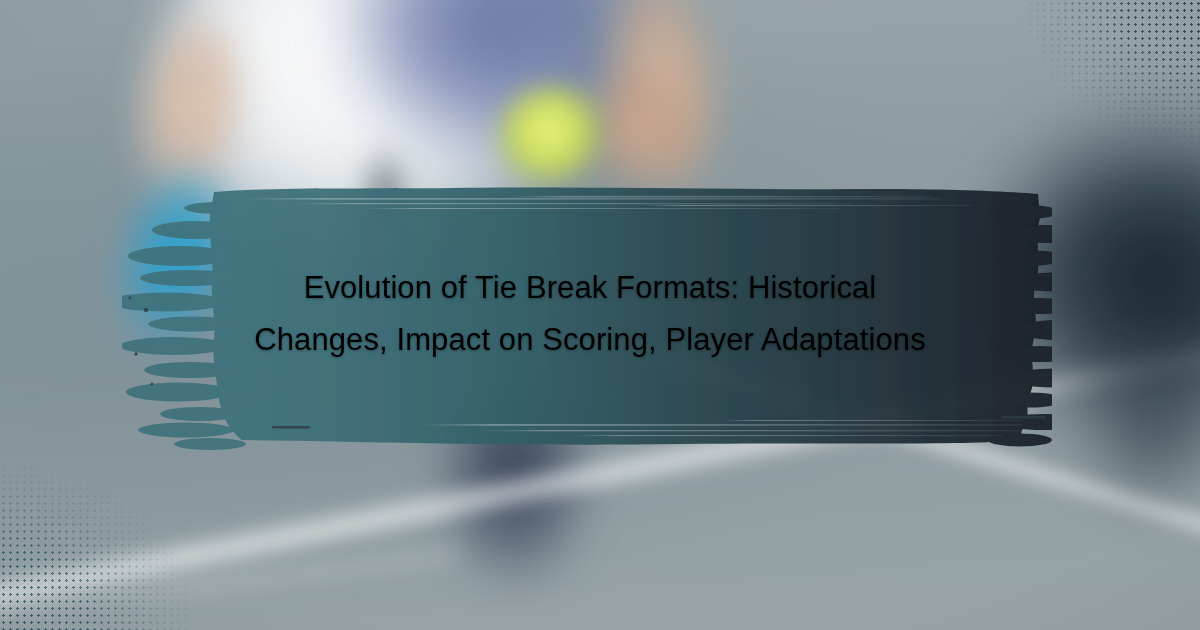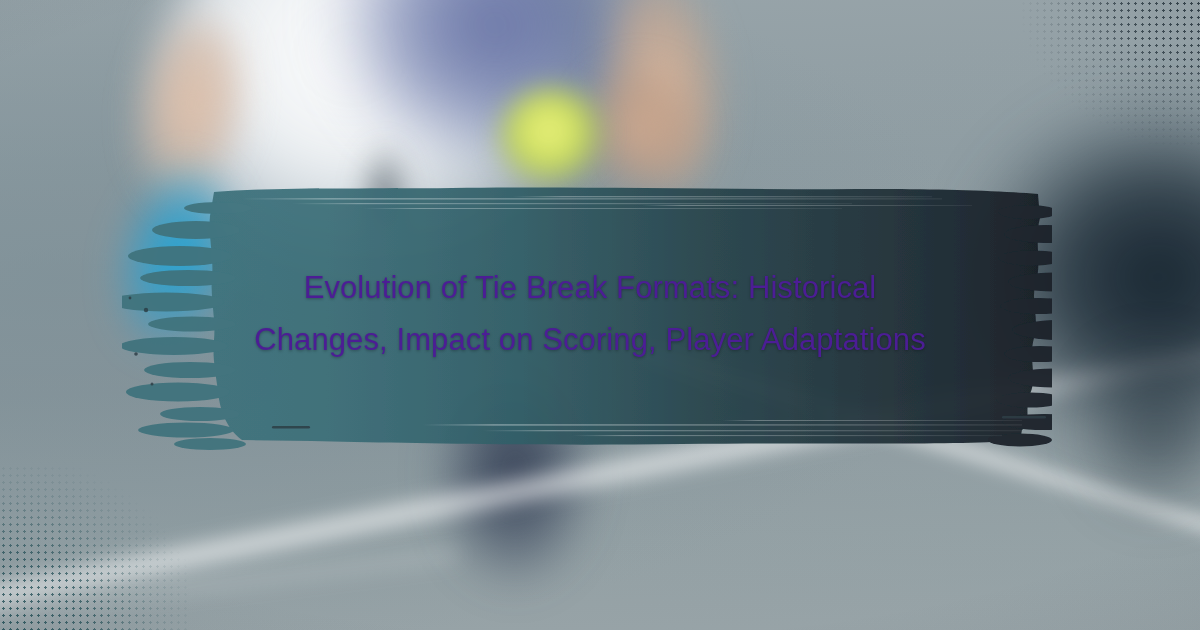--- a/index.html
+++ b/index.html
@@ -143,21 +143,21 @@
   
   .brush-wrap{
     position:absolute;left:122px;top:178px;width:930px;height:278px;
   }
   .brush-svg{position:absolute;inset:0;width:100%;height:100%;display:block;}
 
   
   .title-block{
     position:absolute;left:190px;top:262px;width:800px;
     text-align:center;
-    color:#4c1d95;
+    color:#000000;
     font-size:31px;
     line-height:52px;
     font-weight:400;
     letter-spacing:.1px;
     text-shadow:0 1px 3px rgba(0,0,0,.30);
     white-space:pre-line;
   }
 </style>
 </head>
 <body>

